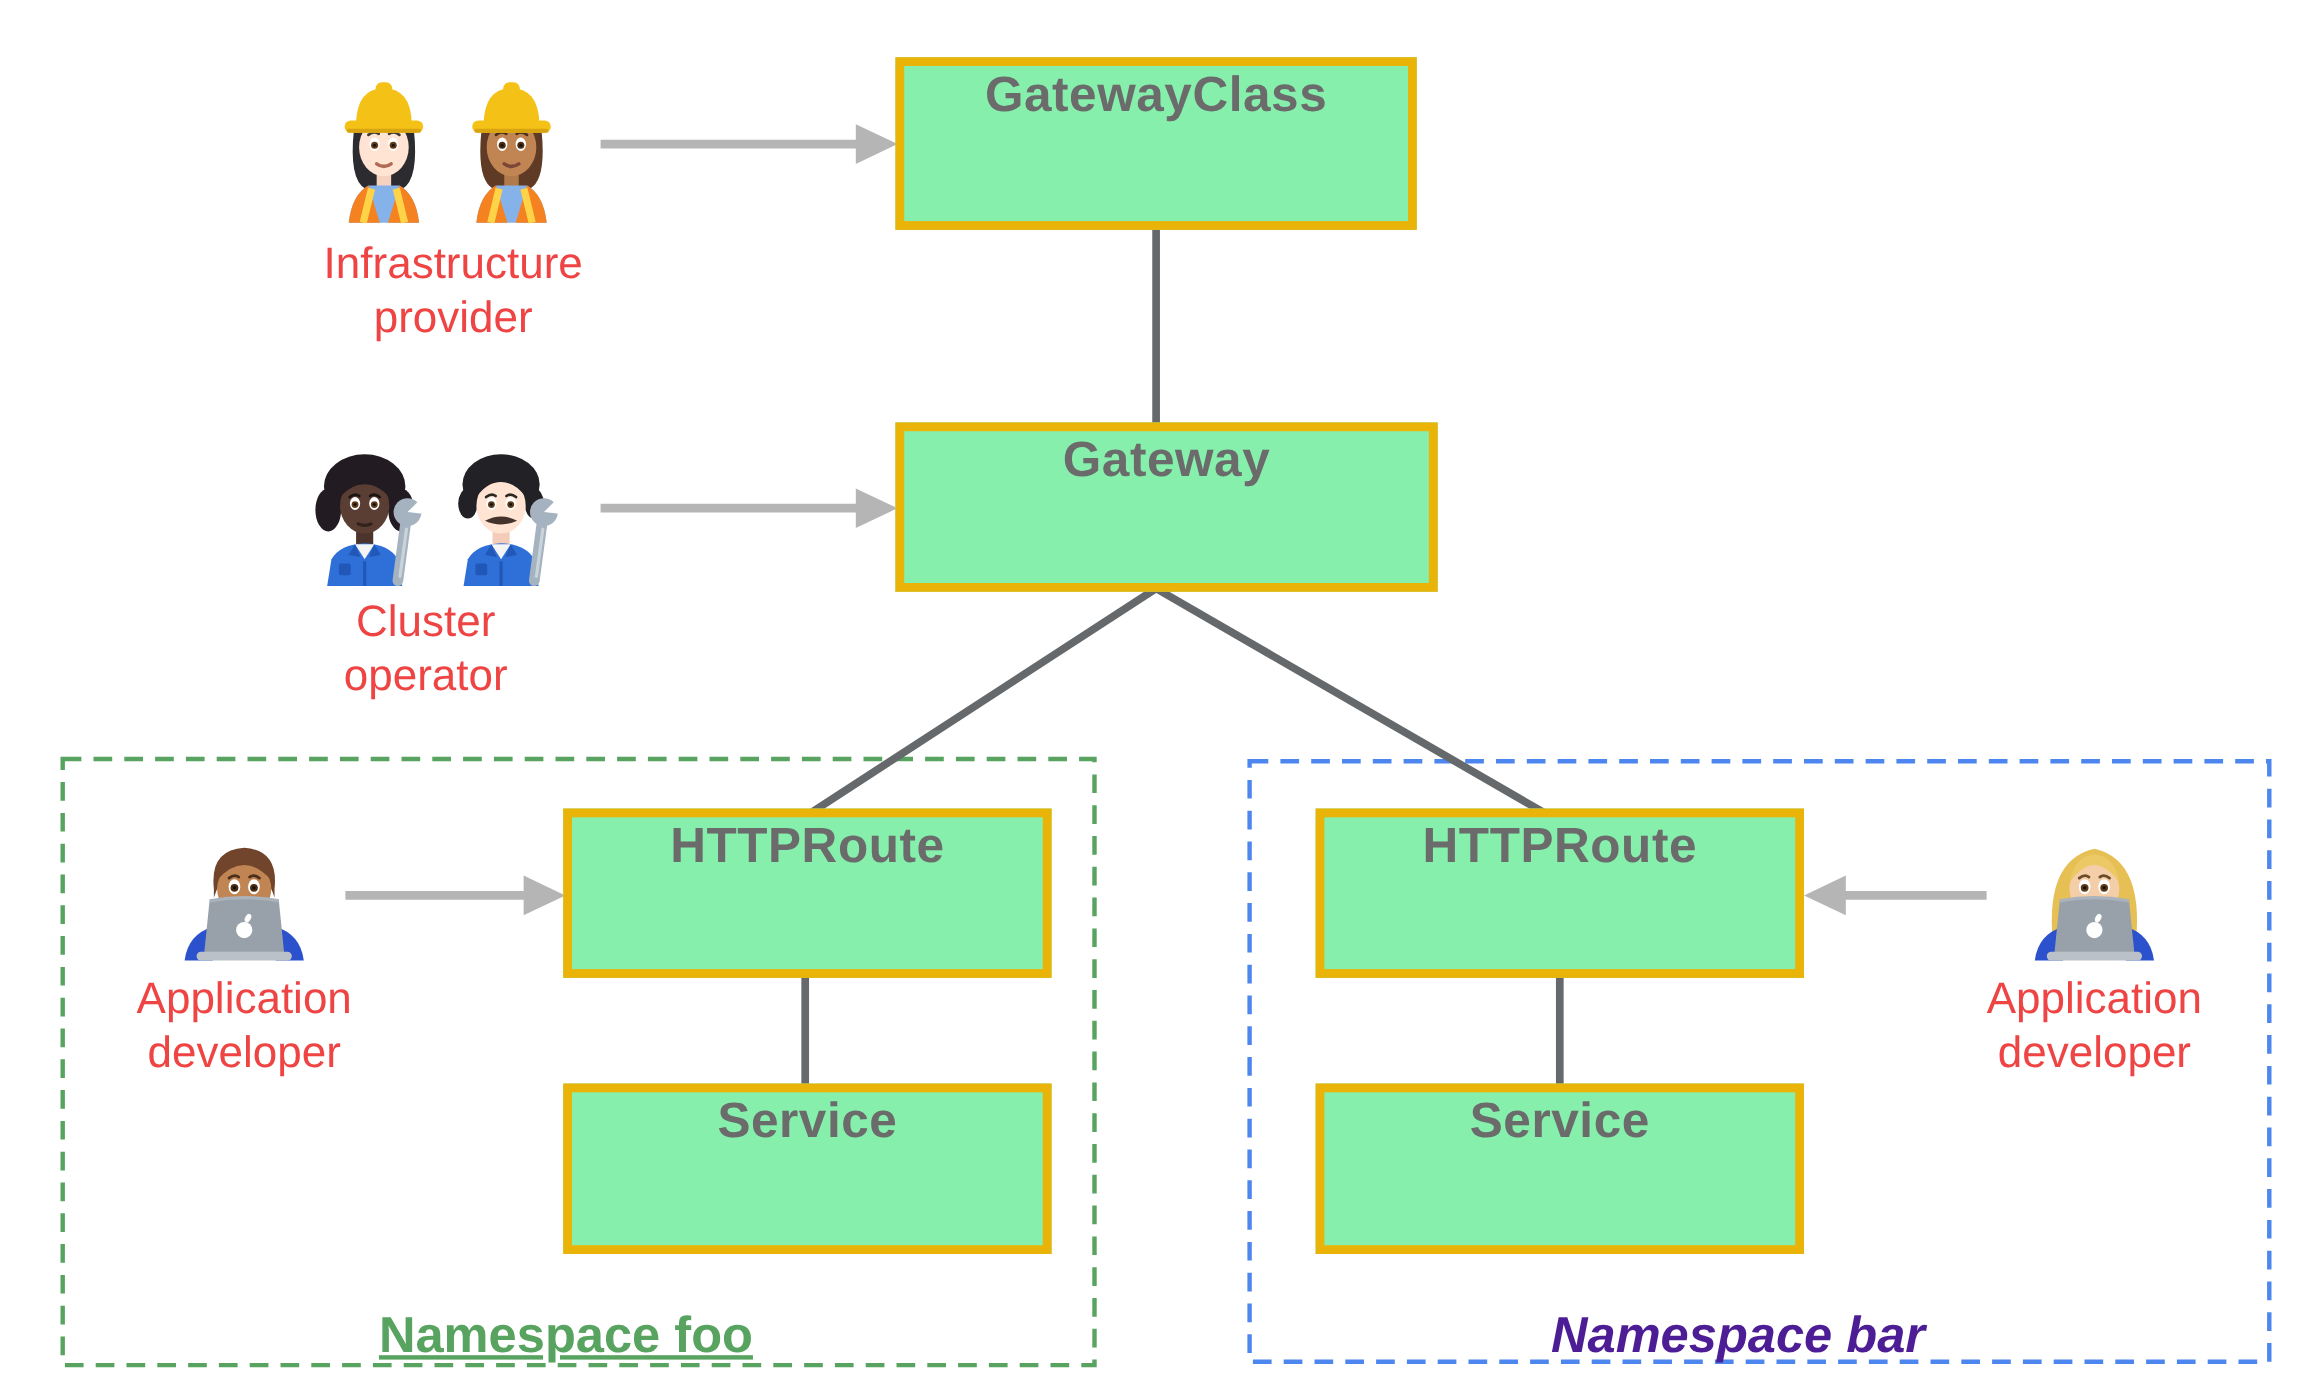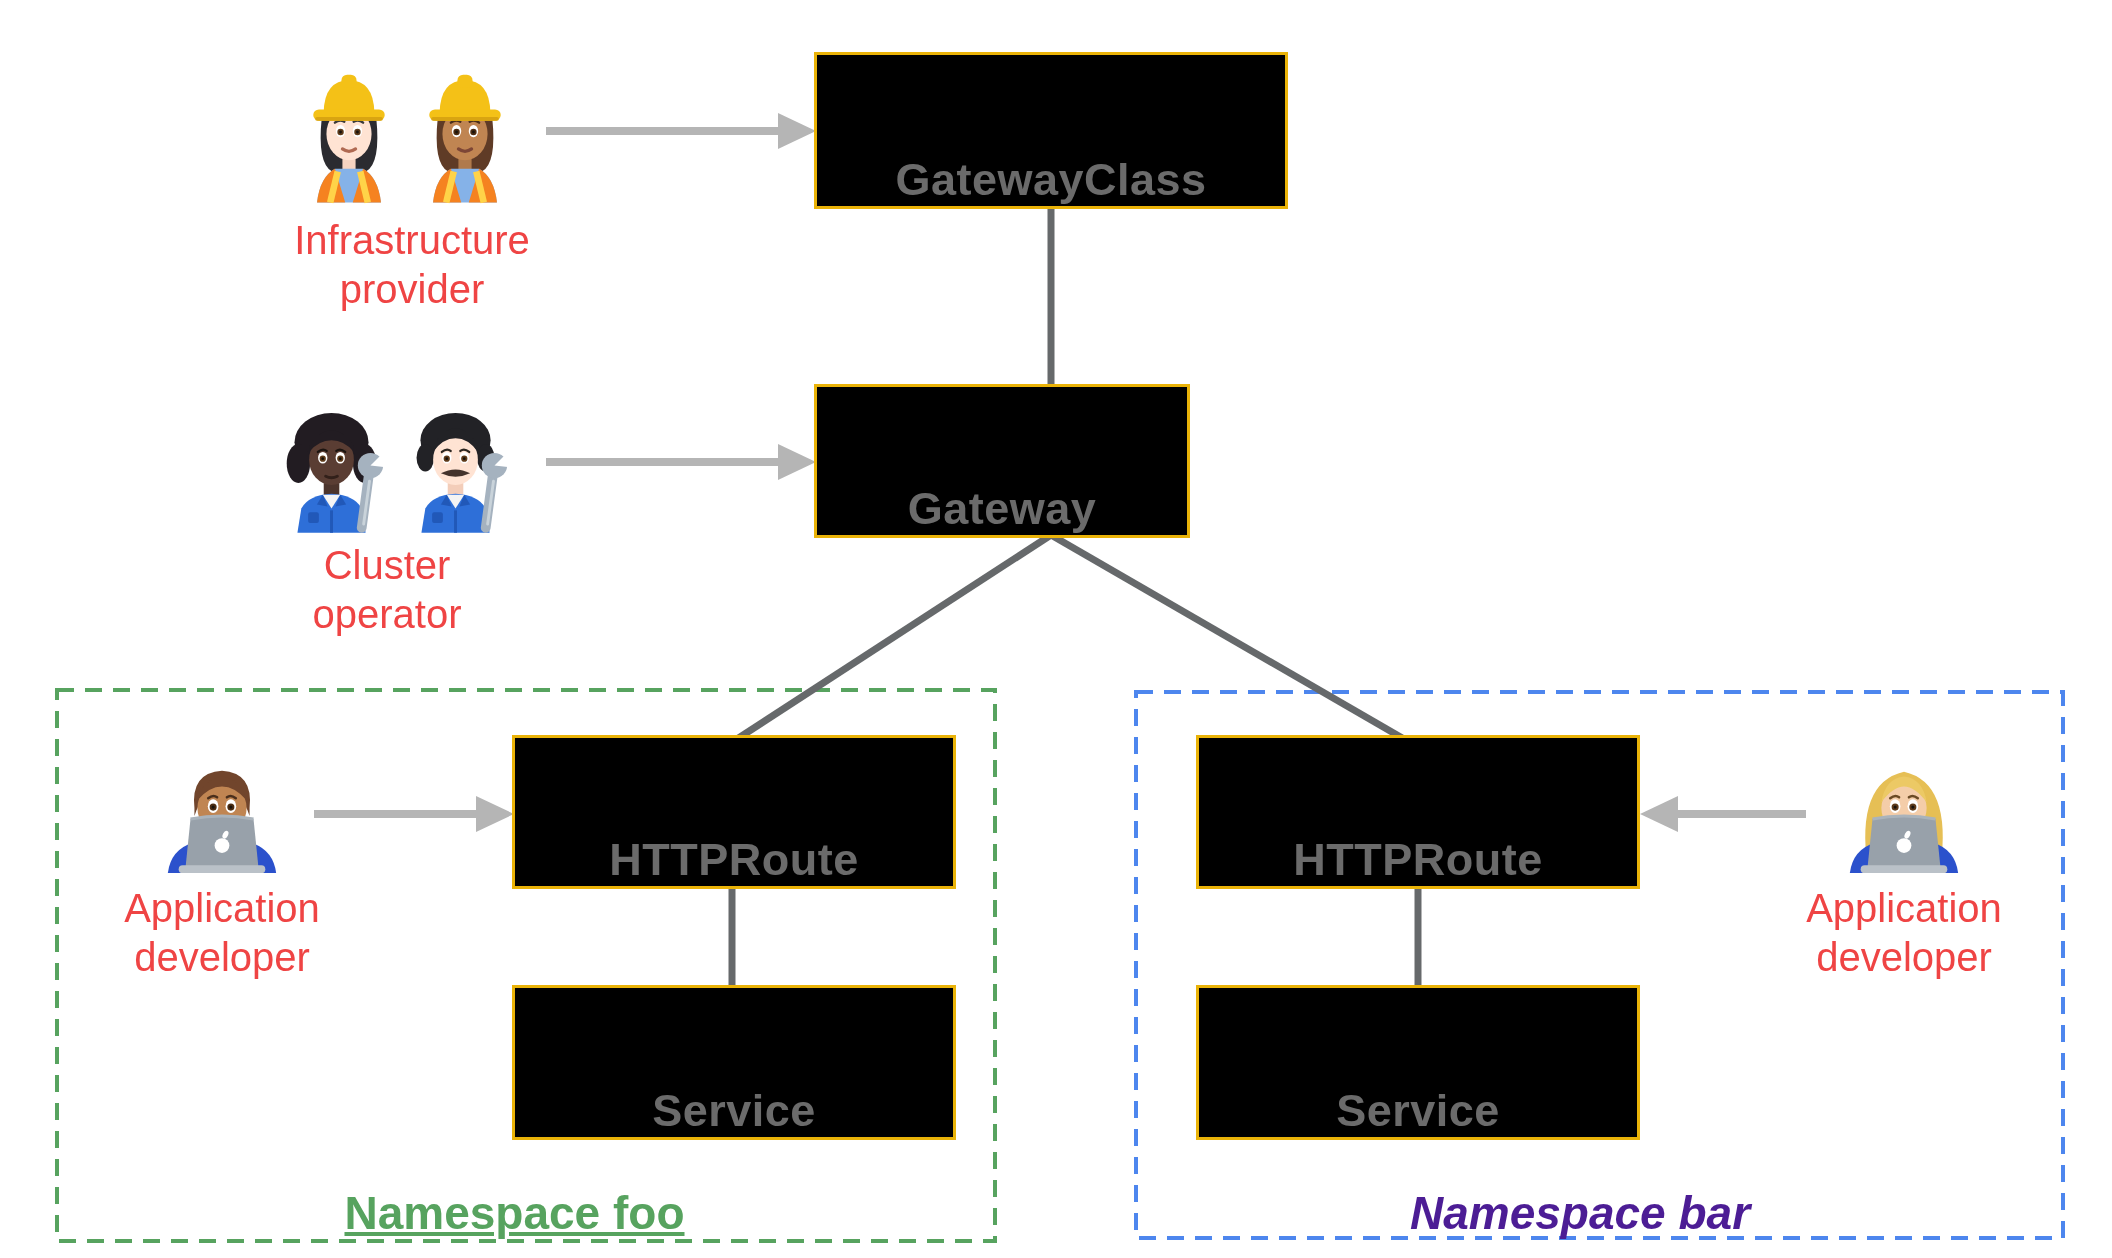--- a/index.html
+++ b/index.html
@@ -8,23 +8,23 @@
     width:2112px;height:1258px;
     background:#ffffff;
     font-family:"Liberation Sans",sans-serif;
     overflow:hidden;
   }
   .layer{position:absolute;left:0;top:0;width:2112px;height:1258px;}
   
   .node{
     position:absolute;
     box-sizing:border-box;
-    background:#000000;
-    border:3px solid #eab308;
-    display:flex;align-items:flex-end;justify-content:center;
+    background:#86efac;
+    border:8px solid #eab308;
+    display:flex;align-items:flex-start;justify-content:center;
   }
   .node-label{
     font-weight:bold;
     font-size:45px;
     color:#6b6b6b;
     letter-spacing:.5px;
   }
   
   .persona-label{
     position:absolute;
@@ -79,21 +79,21 @@
     </g>
     <g>
       <line x1="1806" y1="814" x2="1676" y2="814" stroke="#b5b5b5" stroke-width="8"></line>
       <polygon points="1678,796 1640,814 1678,832" fill="#b5b5b5"></polygon>
     </g>
   </svg>
 
   <div class="node" style="left:814px;top:52px;width:474px;height:157px;">
     <span class="node-label">GatewayClass</span>
   </div>
-  <div class="node" style="left:814px;top:384px;width:376px;height:154px;">
+  <div class="node" style="left:814px;top:384px;width:493px;height:154px;">
     <span class="node-label">Gateway</span>
   </div>
   <div class="node" style="left:512px;top:735px;width:444px;height:154px;">
     <span class="node-label">HTTPRoute</span>
   </div>
   <div class="node" style="left:512px;top:985px;width:444px;height:155px;">
     <span class="node-label">Service</span>
   </div>
   <div class="node" style="left:1196px;top:735px;width:444px;height:154px;">
     <span class="node-label">HTTPRoute</span>

